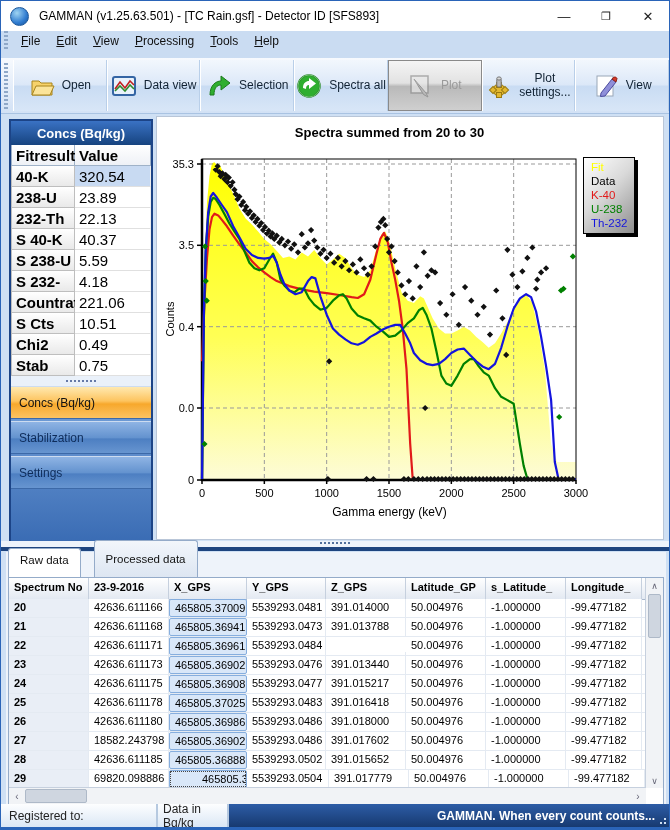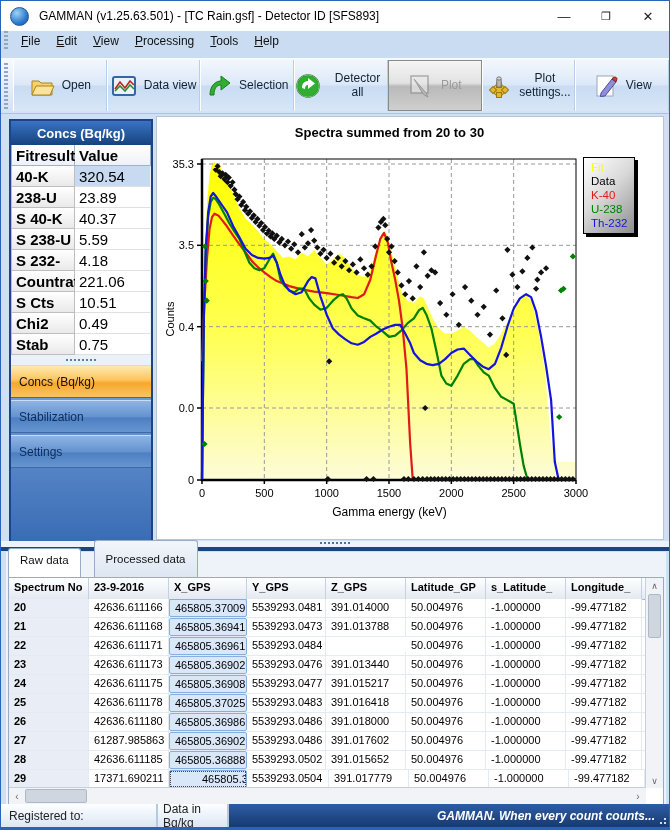--- a/index.html
+++ b/index.html
@@ -68,21 +68,21 @@
   .vscroll .arr{height:15px;display:flex;align-items:center;justify-content:center;}
   .vscroll .thumb{margin:1px 2px;height:42px;background:#cfd6e0;border:1px solid #aeb9c8;border-radius:2px;}
   .vscroll .arr.down{position:absolute;bottom:0;width:100%;}
   .hscroll{position:absolute;left:0;right:0;bottom:0;height:16px;background:#f1f3f6;border-top:1px solid #c6d0de;display:flex;align-items:center;font-size:10px;color:#667;}
   .hscroll .arr{width:16px;text-align:center;}
   .hscroll .thumb{width:60px;height:12px;background:#cfd6e0;border:1px solid #aeb9c8;border-radius:2px;}
   .hscroll .arr.right{margin-left:auto;}
   
   .statusbar{position:absolute;left:0;bottom:2px;width:100%;height:23px;display:flex;font-size:12px;}
   .sb-sec{background:linear-gradient(to bottom,#fdfeff,#dbe7f5);border-right:2px solid #b6c9e0;display:flex;align-items:center;padding:0 8px;color:#222;box-sizing:border-box;}
-  .sb-brand{flex:1;background:linear-gradient(to bottom,#2d5ca6,#173a70);color:#fff;display:flex;align-items:center;justify-content:flex-end;padding-right:14px;font-weight:bold;font-style:italic;text-align:right;}
+  .sb-brand{flex:1;background:linear-gradient(to bottom,#2d5ca6,#173a70);color:#fff;display:flex;align-items:center;justify-content:flex-end;padding-right:14px;font-weight:bold;text-align:right;}
   .sb-grip{position:absolute;right:2px;bottom:2px;width:10px;height:10px;background:
     radial-gradient(circle at 80% 80%,#cfe0f4 1px,transparent 1.5px),
     radial-gradient(circle at 80% 40%,#cfe0f4 1px,transparent 1.5px),
     radial-gradient(circle at 40% 80%,#cfe0f4 1px,transparent 1.5px);}
   .bottom-edge{position:absolute;left:0;bottom:0;width:100%;height:2px;background:#2a64b8;}
 </style>
 </head>
 <body>
 
 <div class="window">
@@ -132,21 +132,21 @@
               <path d="M4 22 C4 12 10 8 15 8 L15 3 L24 10 L15 17 L15 12 C11 12 8 15 8 22 Z" fill="#2fae2f" stroke="#1d7a1d"></path>
             </svg></span>
           <span class="lbl">Selection</span>
         </div>
         <div class="tb-btn">
           <span class="tb-ico"><svg viewBox="0 0 26 26">
               <circle cx="13" cy="13" r="11" fill="#2fae2f" stroke="#187818" stroke-width="1.5"></circle>
               <circle cx="13" cy="13" r="11" fill="none" stroke="#9fe29f" stroke-width="1" opacity=".7"></circle>
               <path d="M7 15 C7 10 10 8 13 8 L13 5 L20 10.5 L13 16 L13 12 C11 12 10 13 10 16 Z" fill="#fff"></path>
             </svg></span>
-          <span class="lbl">Detector all</span>
+          <span class="lbl">Spectra all</span>
         </div>
         <div class="tb-btn pressed">
           <span class="tb-ico" style="filter: grayscale(1) opacity(0.65);"><svg viewBox="0 0 26 26">
               <rect x="3" y="3" width="17" height="17" fill="#e8e8e8" stroke="#8a8a8a" stroke-width="1.5"></rect>
               <path d="M6 6 L18 20 L20 24 L15.5 21.5 Z" fill="#b5b5b5" stroke="#7d7d7d"></path>
             </svg></span>
           <span class="lbl">Plot</span>
         </div>
         <div class="tb-btn">
           <span class="tb-ico"><svg viewBox="0 0 26 26">
@@ -181,20 +181,24 @@
           <div class="c1">Fitresult</div>
           <div class="c2">Value</div>
         </div>
         <div class="fit-row">
           <div class="c1">40-K</div>
           <div class="c2 sel">320.54</div>
         </div>
         <div class="fit-row">
           <div class="c1">238-U</div>
           <div class="c2">23.89</div>
+        </div>
+        <div class="fit-row">
+          <div class="c1">232-Th</div>
+          <div class="c2">22.13</div>
         </div>
         <div class="fit-row">
           <div class="c1">S 40-K</div>
           <div class="c2">40.37</div>
         </div>
         <div class="fit-row">
           <div class="c1">S 238-U</div>
           <div class="c2">5.59</div>
         </div>
         <div class="fit-row">
@@ -395,41 +399,41 @@
             <div class="gc" style="width: 80px;">42636.611180</div>
             <div class="gc xgps" style="width: 78px;">465805.36986</div>
             <div class="gc" style="width: 79px;">5539293.0486</div>
             <div class="gc" style="width: 80px;">391.018000</div>
             <div class="gc" style="width: 80px;">50.004976</div>
             <div class="gc" style="width: 80px;">-1.000000</div>
             <div class="gc" style="width: 76px;">-99.477182</div>
           </div>
           <div class="g-row">
             <div class="gc first" style="width: 80px;">27</div>
-            <div class="gc" style="width: 80px;">61287.985863</div>
+            <div class="gc" style="width: 80px;">18582.243798</div>
             <div class="gc xgps" style="width: 78px;">465805.36902</div>
             <div class="gc" style="width: 79px;">5539293.0486</div>
             <div class="gc" style="width: 80px;">391.017602</div>
             <div class="gc" style="width: 80px;">50.004976</div>
             <div class="gc" style="width: 80px;">-1.000000</div>
             <div class="gc" style="width: 76px;">-99.477182</div>
           </div>
           <div class="g-row">
             <div class="gc first" style="width: 80px;">28</div>
             <div class="gc" style="width: 80px;">42636.611185</div>
             <div class="gc xgps" style="width: 78px;">465805.36888</div>
             <div class="gc" style="width: 79px;">5539293.0502</div>
             <div class="gc" style="width: 80px;">391.015652</div>
             <div class="gc" style="width: 80px;">50.004976</div>
             <div class="gc" style="width: 80px;">-1.000000</div>
             <div class="gc" style="width: 76px;">-99.477182</div>
           </div>
           <div class="g-row">
             <div class="gc first" style="width: 80px;">29</div>
-            <div class="gc" style="width: 80px;">17371.690211</div>
+            <div class="gc" style="width: 80px;">69820.098886</div>
             <div class="gc xgps focus" style="width: 78px;">465805.36998</div>
             <div class="gc" style="width: 82px;">5539293.0504</div>
             <div class="gc" style="width: 80px;">391.017779</div>
             <div class="gc" style="width: 80px;">50.004976</div>
             <div class="gc" style="width: 80px;">-1.000000</div>
             <div class="gc" style="width: 76px;">-99.477182</div>
           </div>
         </div>
       <div class="vscroll">
         <div class="arr">∧</div>

